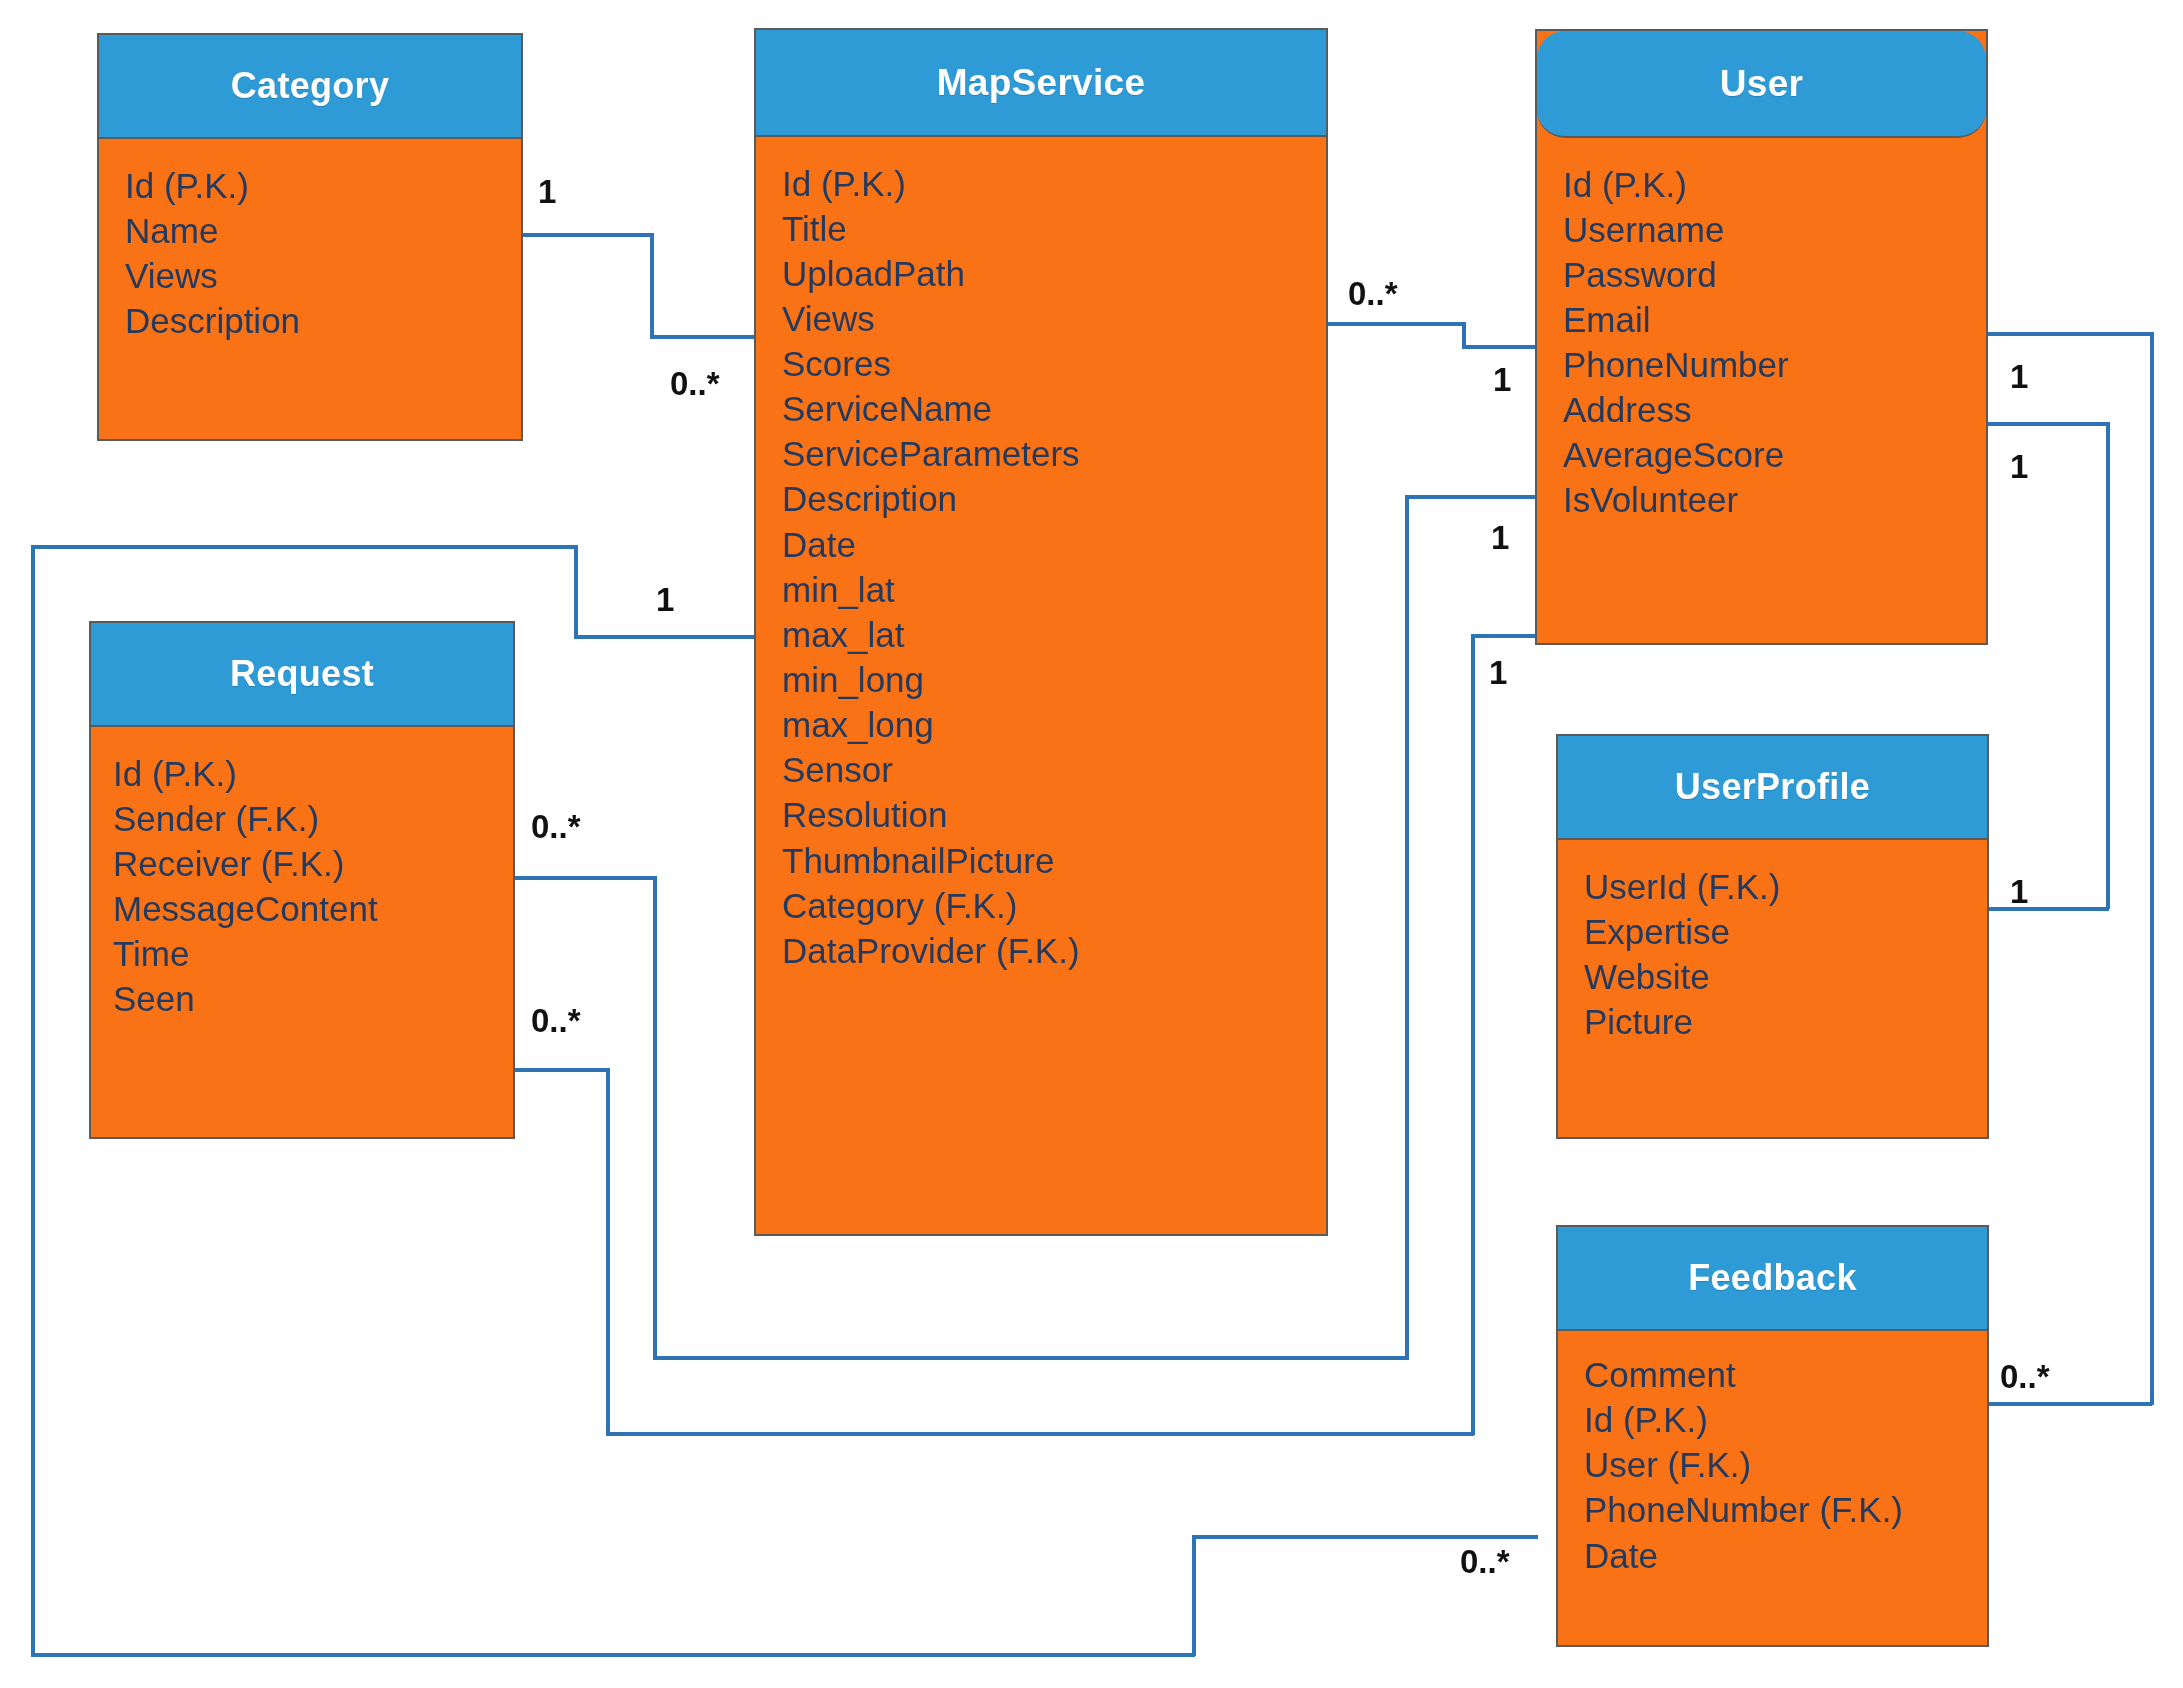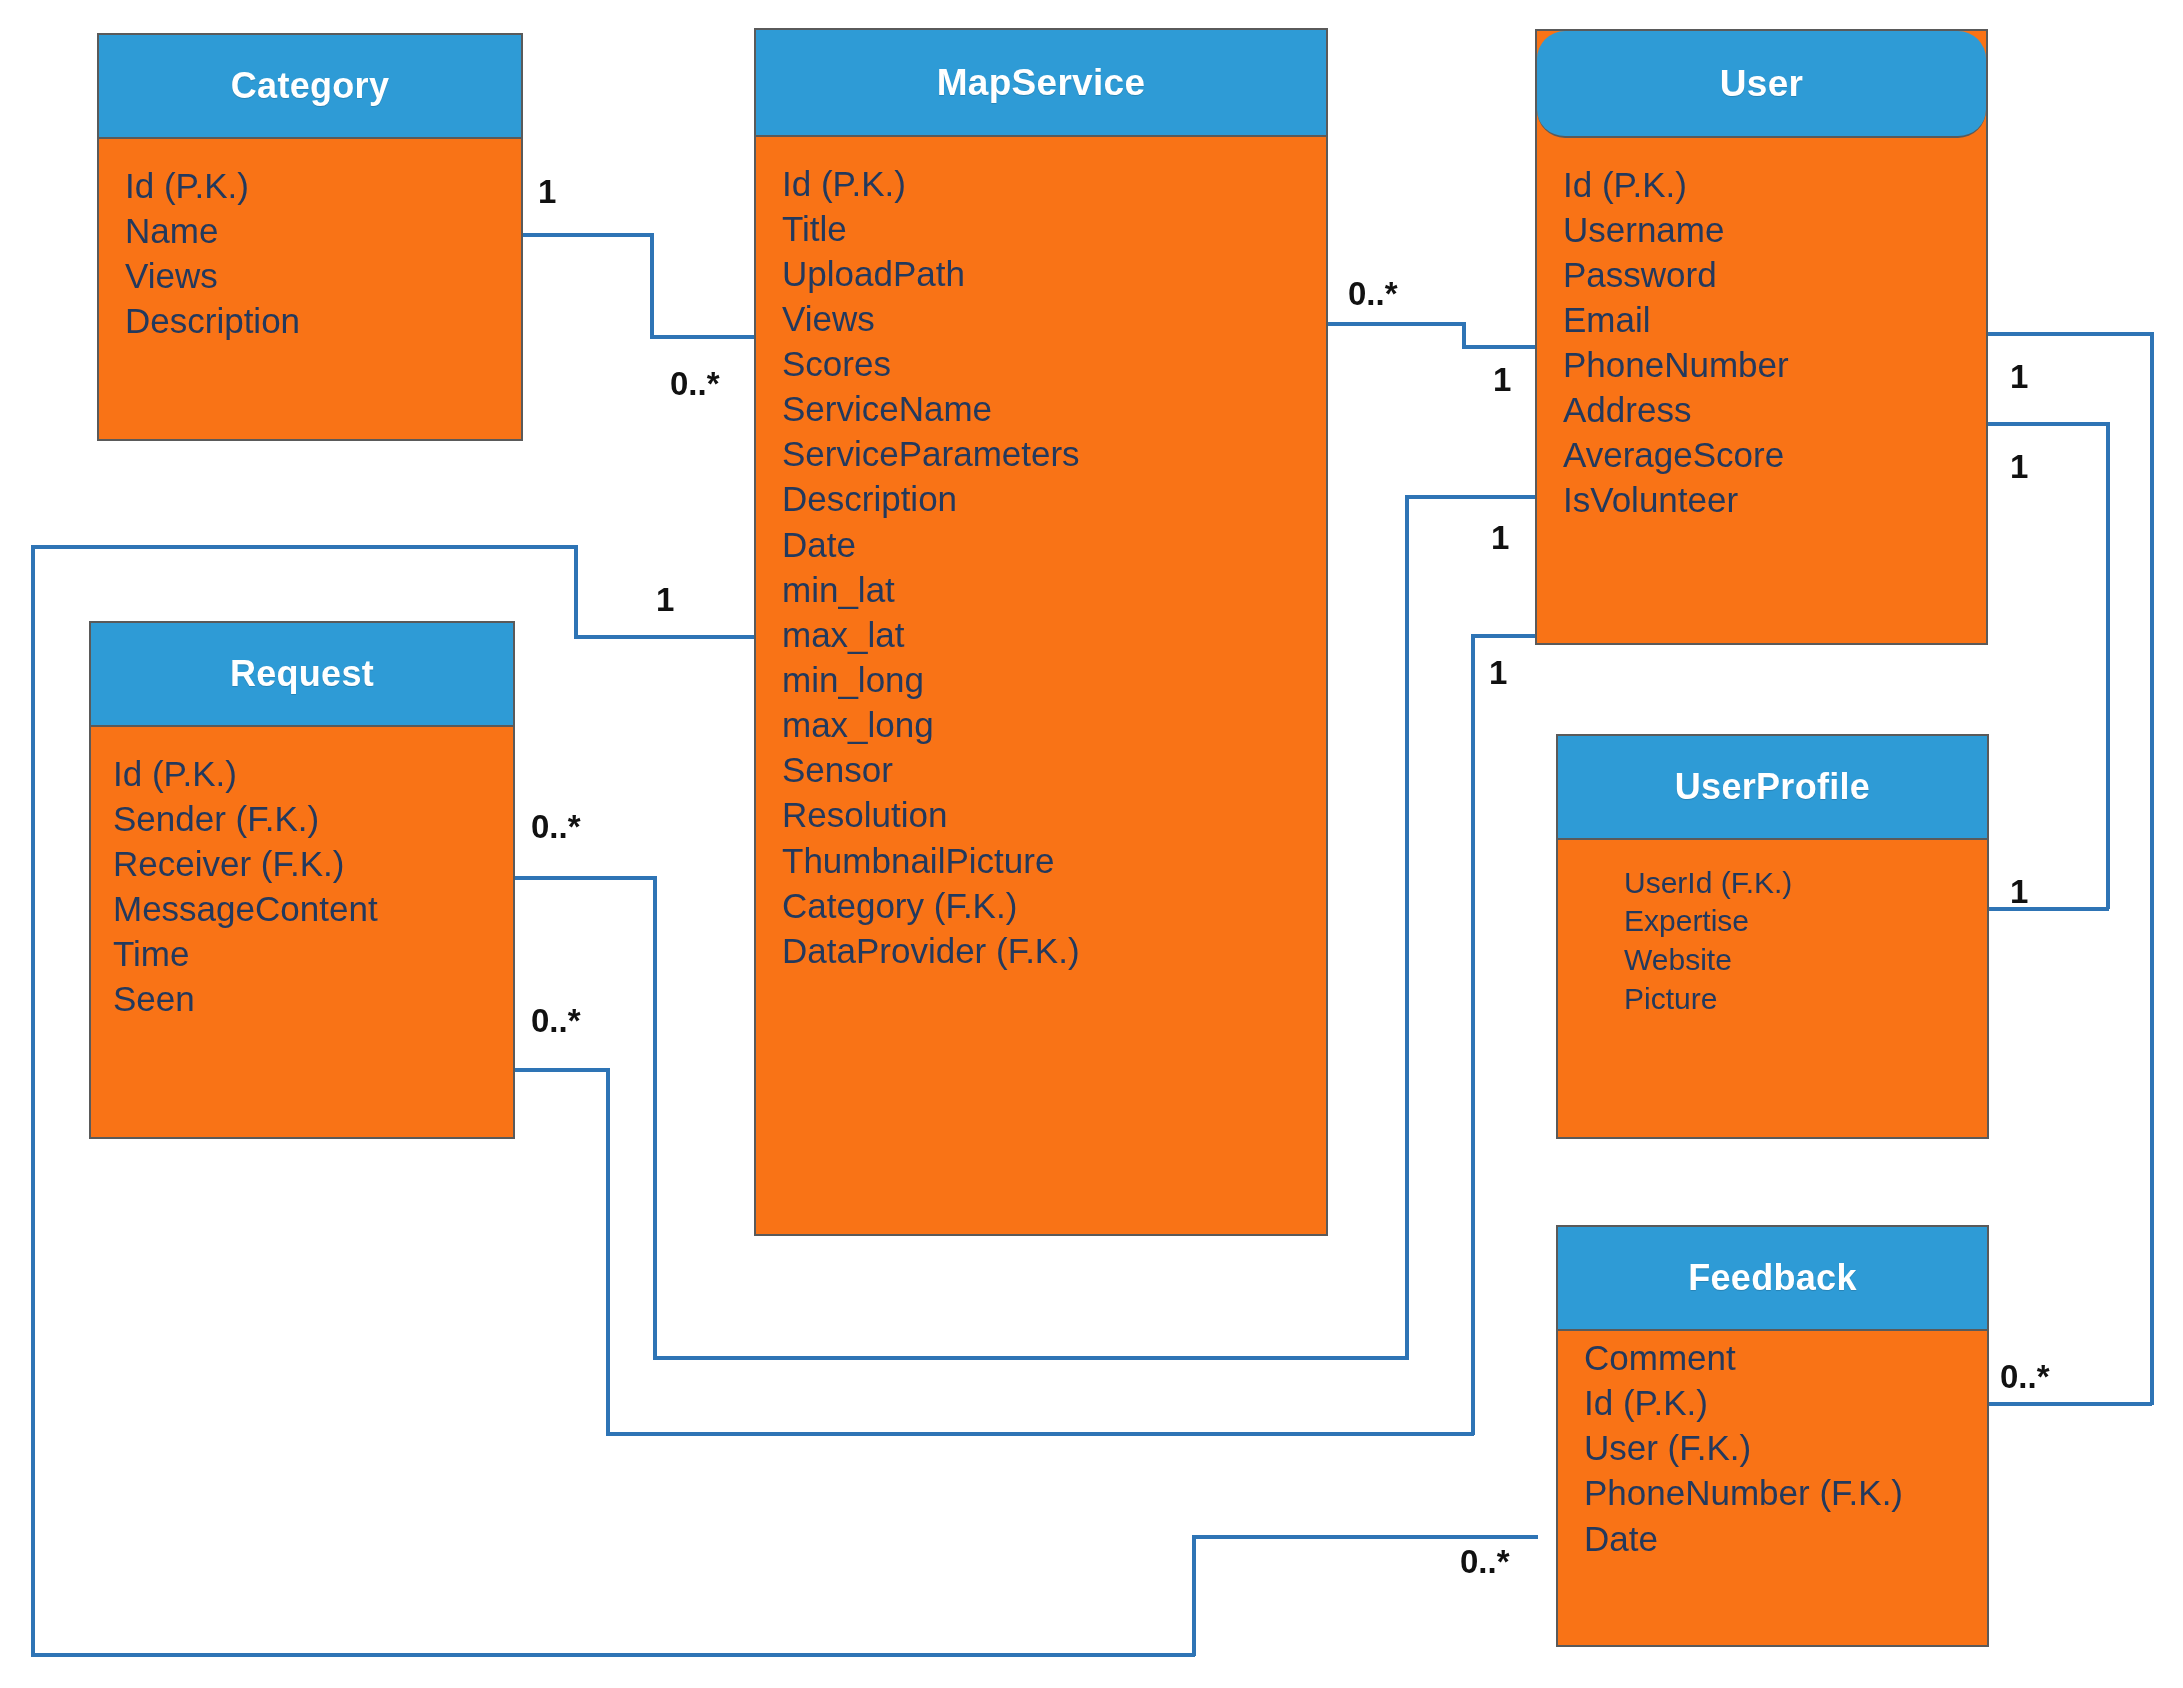--- a/index.html
+++ b/index.html
@@ -151,31 +151,31 @@
       <span class="attr">Sender (F.K.)</span>
       <span class="attr">Receiver (F.K.)</span>
       <span class="attr">MessageContent</span>
       <span class="attr">Time</span>
       <span class="attr">Seen</span>
     </div>
   </div>
 
   <div class="entity" style="left:1556px;top:734px;width:433px;height:405px;">
     <div class="entity-header" style="height:104px;font-size:36px;">UserProfile</div>
-    <div class="entity-body" style="font-size:30px;margin-left:40px;">
+    <div class="entity-body" style="font-size:35px;">
       <span class="attr">UserId (F.K.)</span>
       <span class="attr">Expertise</span>
       <span class="attr">Website</span>
       <span class="attr">Picture</span>
     </div>
   </div>
 
   <div class="entity" style="left:1556px;top:1225px;width:433px;height:422px;">
     <div class="entity-header" style="height:104px;font-size:36px;text-align:right;">Feedback</div>
-    <div class="entity-body" style="font-size:35px;padding-top:4px;">
+    <div class="entity-body" style="font-size:35px;padding-top:21px;">
       <span class="attr">Comment</span>
       <span class="attr">Id (P.K.)</span>
       <span class="attr">User (F.K.)</span>
       <span class="attr">PhoneNumber (F.K.)</span>
       <span class="attr">Date</span>
     </div>
   </div>
 
   <div class="card" style="left:538px;top:173px;font-size:33px;">1</div>
   <div class="card" style="left:670px;top:365px;font-size:33px;">0..*</div>

